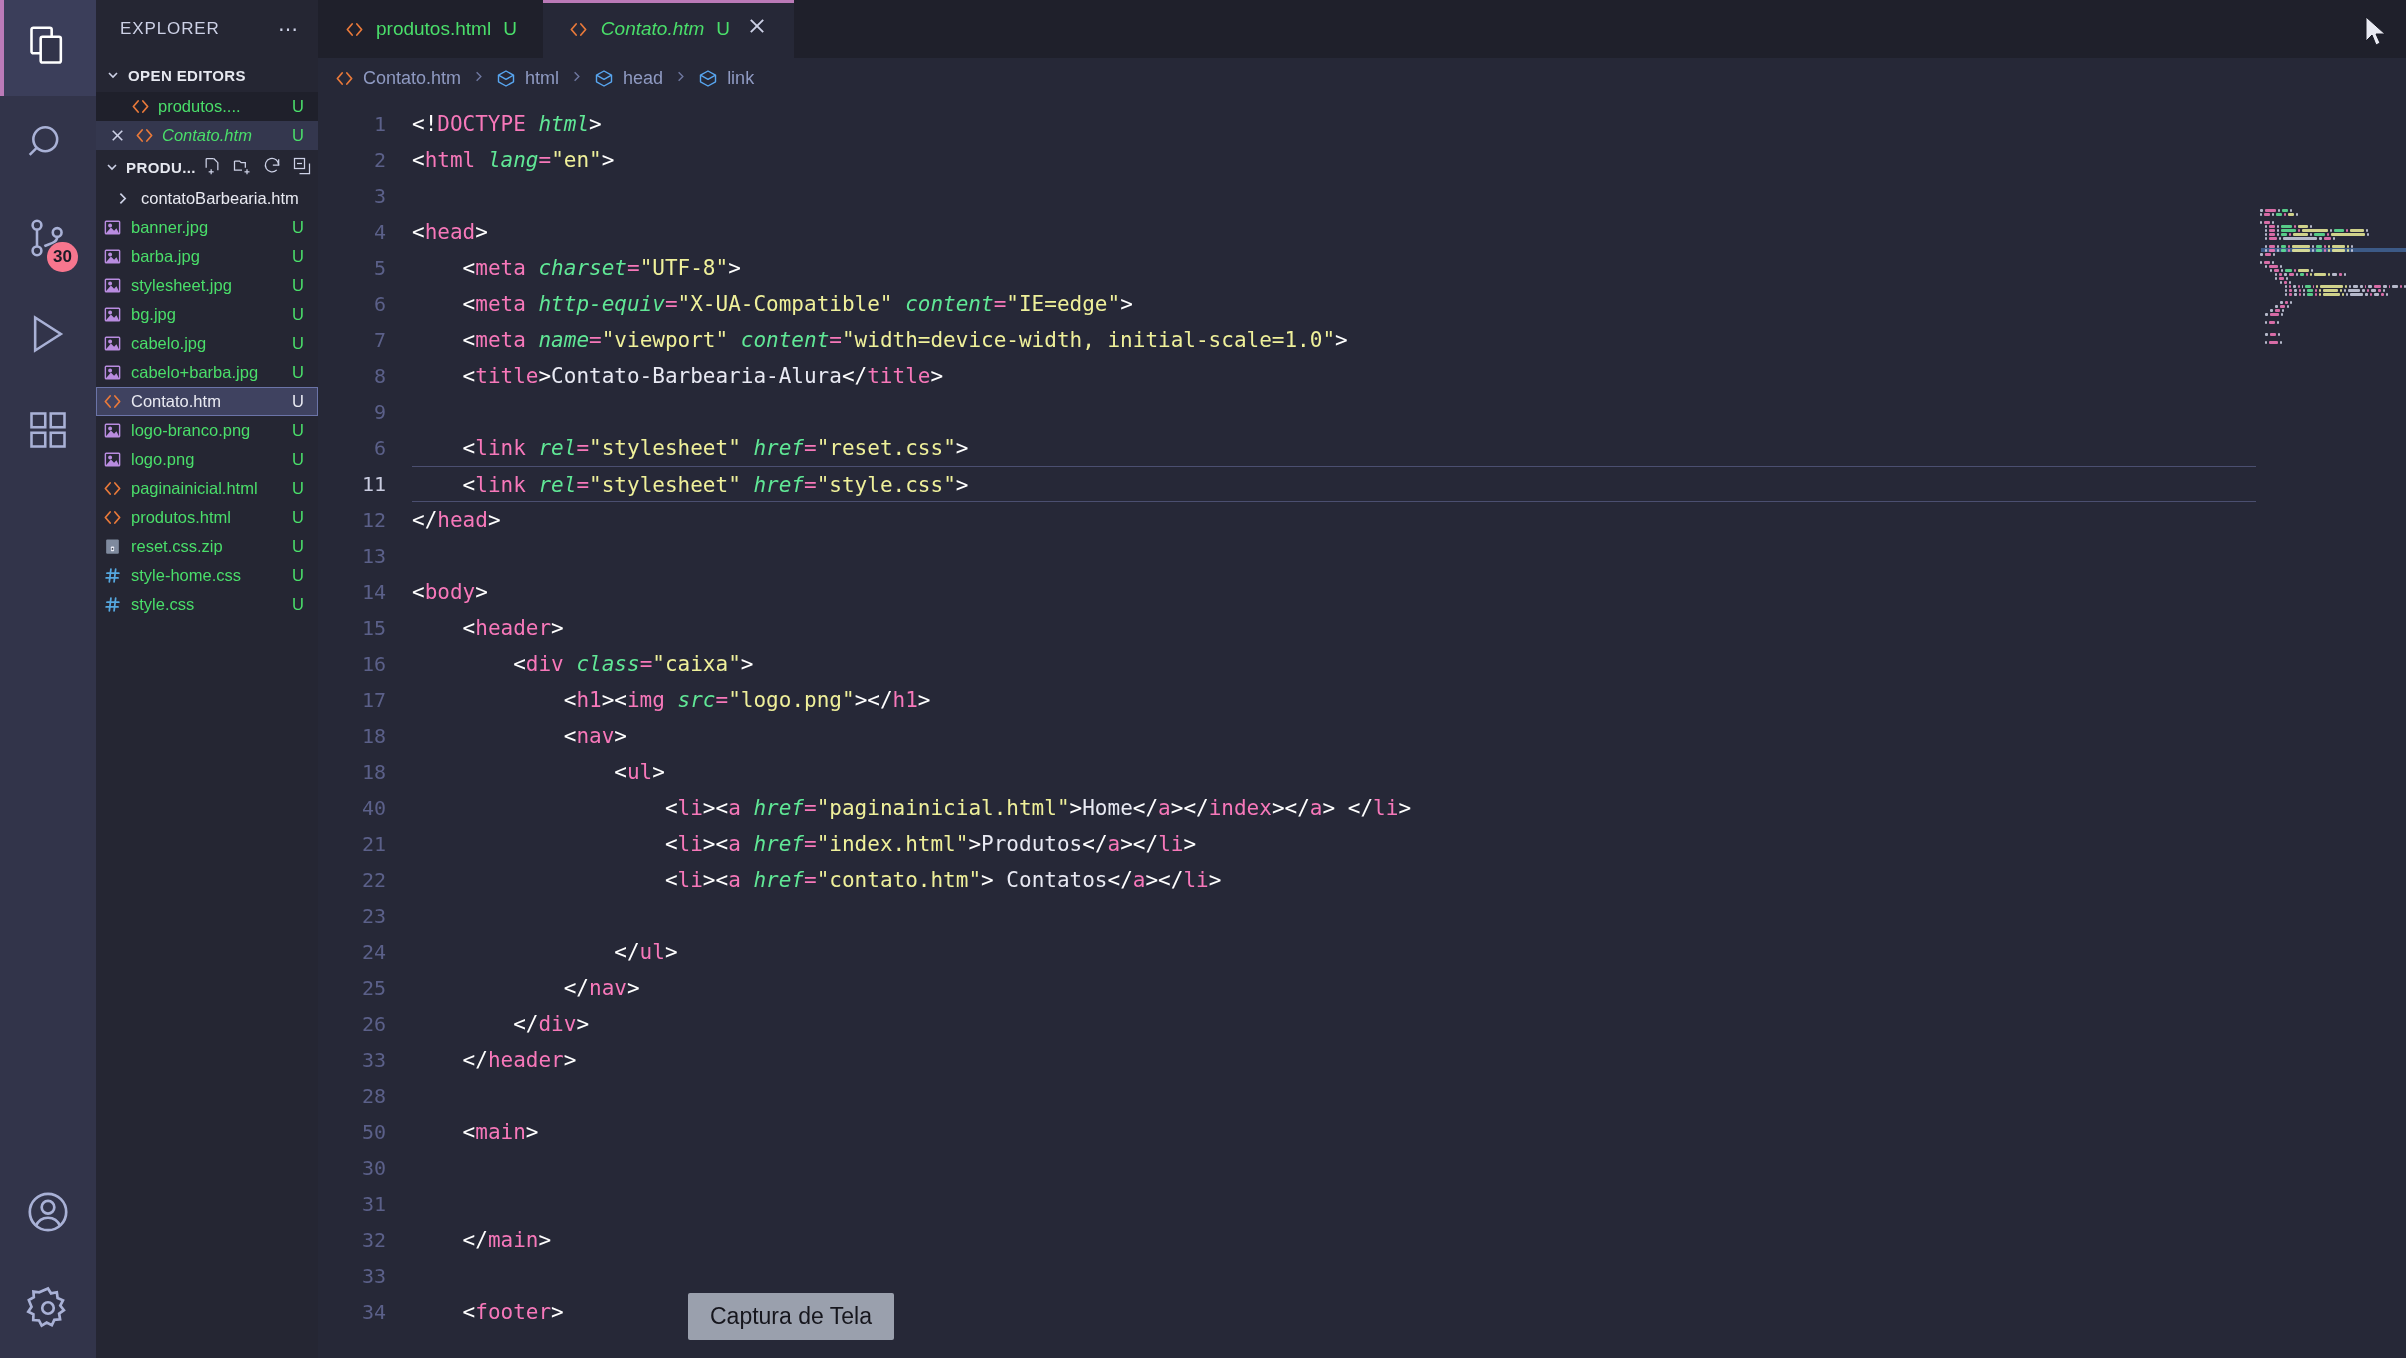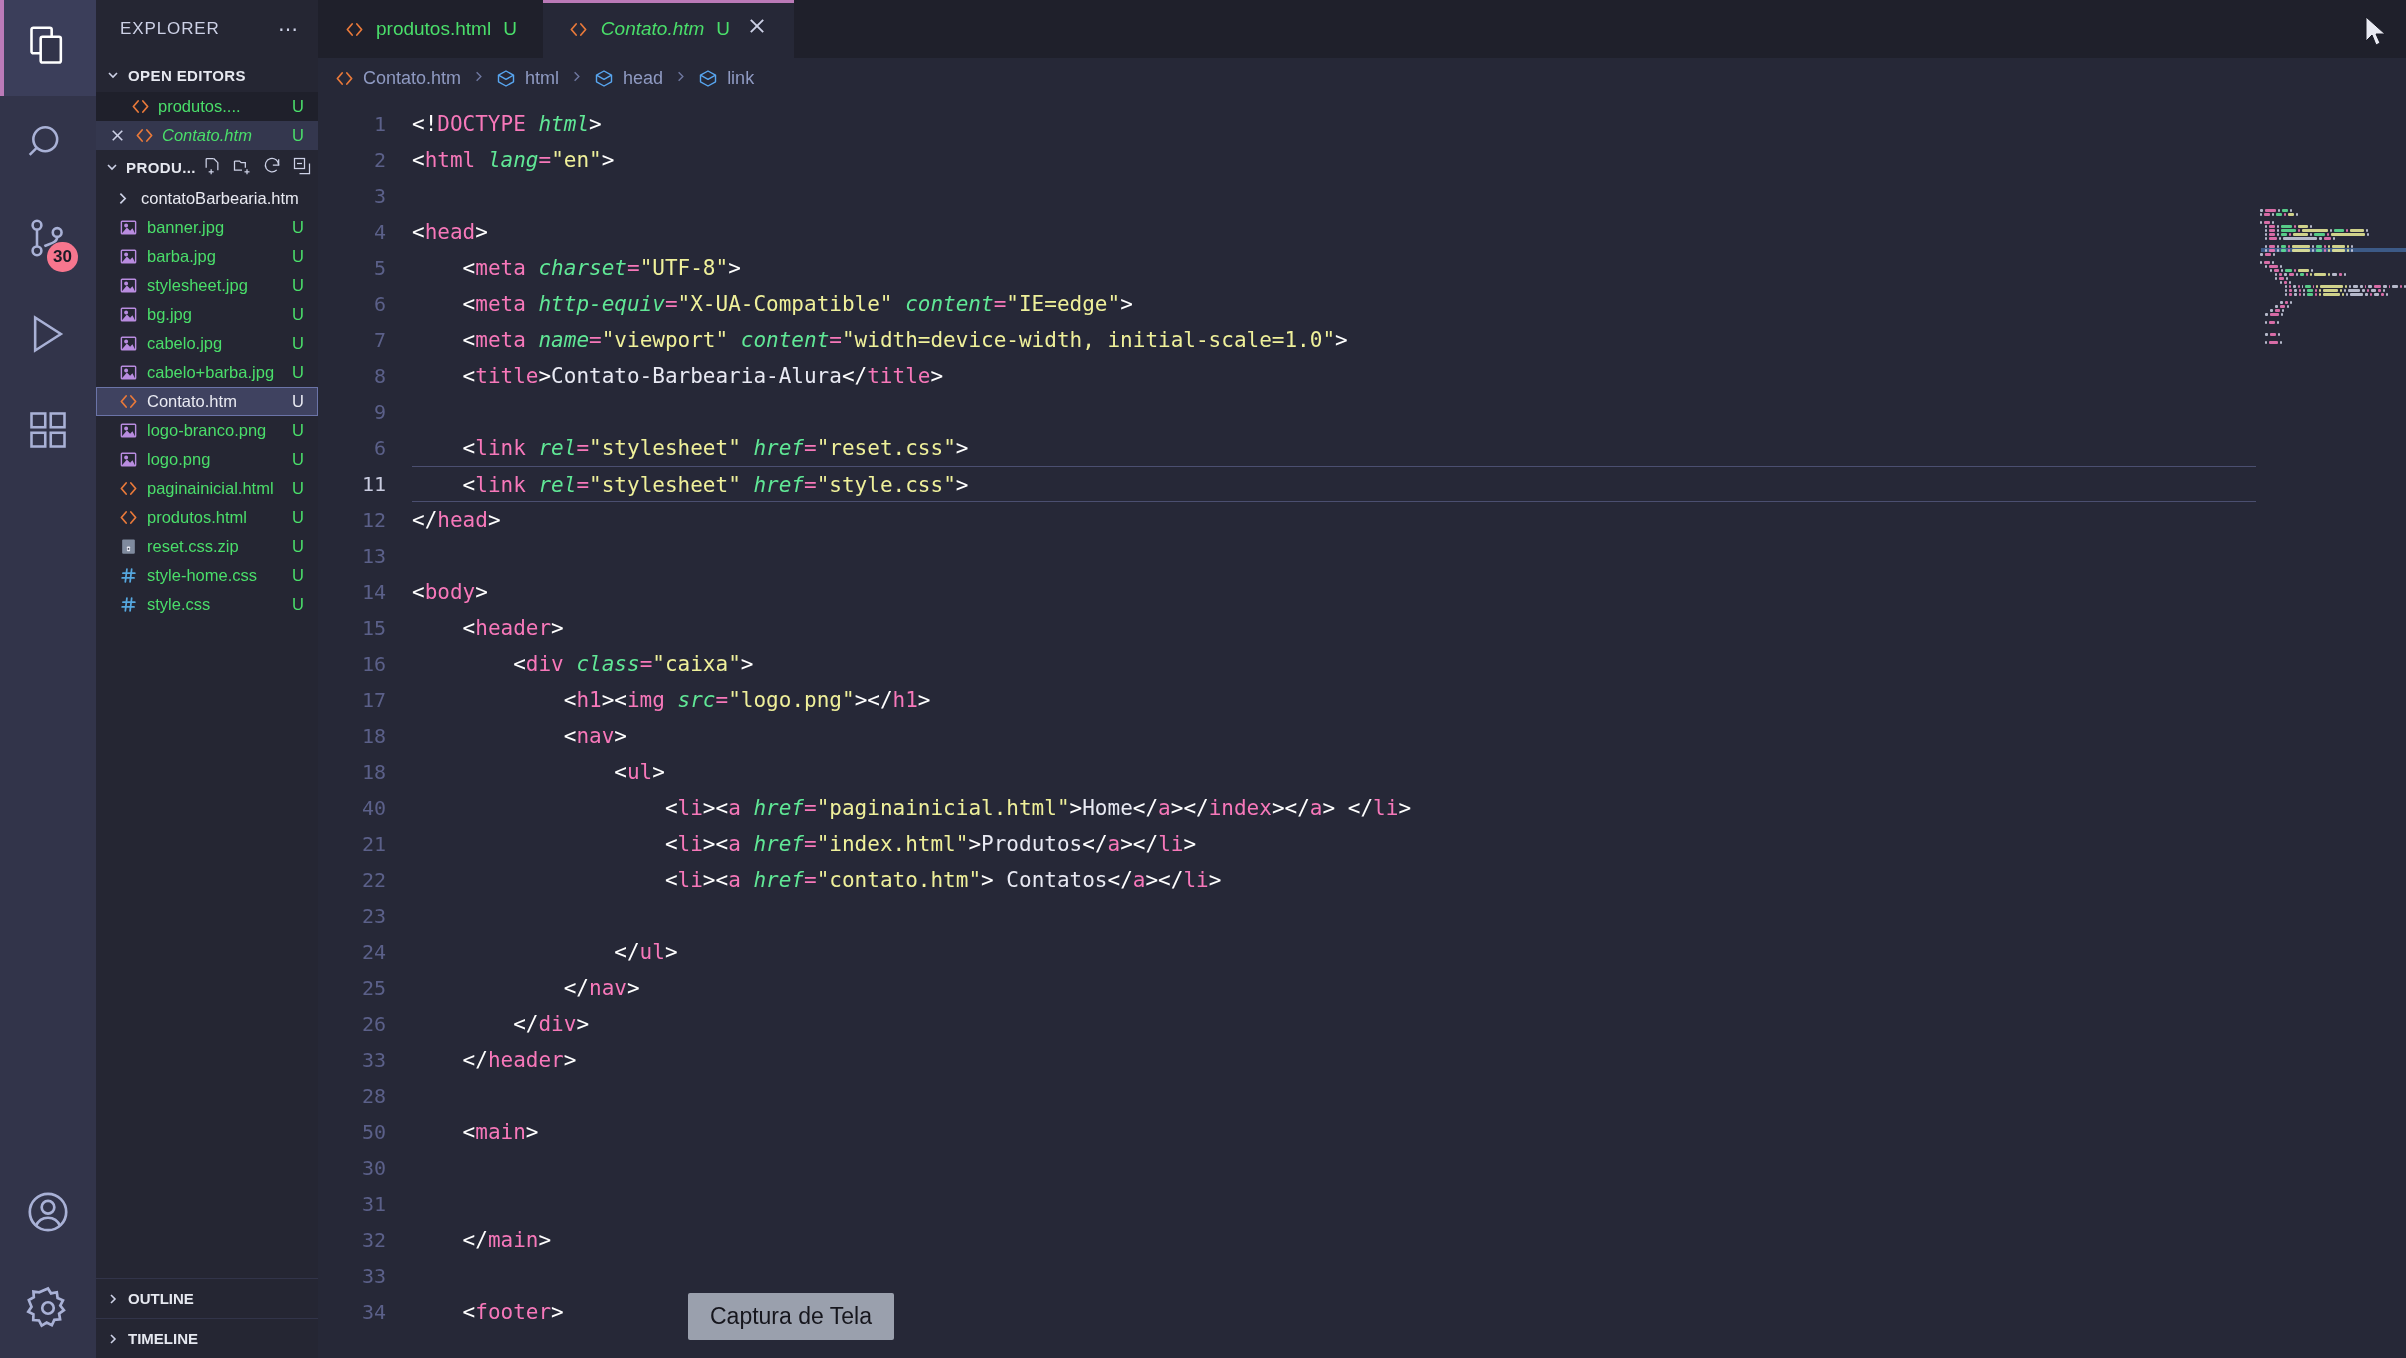--- a/index.html
+++ b/index.html
@@ -76,21 +76,21 @@
     position: relative;
   }
   .oe-row { padding-left: 34px; gap: 8px; }
   .oe-row.sel { background: #34374e; }
   .oe-row.dim { background: #1f202b; }
   .oe-close { width: 18px; color: #cdd1e6; display:flex; align-items:center; justify-content:center; }
   .oe-name { color: #4ade6a; }
   .oe-name.italic { font-style: italic; }
   .oe-badge { color: #4ade6a; margin-left: auto; padding-right: 14px; }
 
-  .file-row { padding-left: 22px; gap: 9px; }
+  .file-row { padding-left: 6px; gap: 9px; }
   .file-row.selected {
     background: #3f4260;
     outline: 1px solid #6b74a8; outline-offset: -1px;
   }
   .file-row .fname { color: #4ade6a; }
   .file-row.folder .fname, .file-row.selected .fname { color: #e9eaf2; }
   .file-row .gbadge { color: #4ade6a; margin-left: auto; padding-right: 14px; }
   .icon { width: 20px; height: 20px; display:flex; align-items:center; justify-content:center; flex:0 0 20px;}
 
   .sb-bottom { margin-top: auto; }
@@ -478,38 +478,20 @@
               <line x1="4" y1="15" x2="19" y2="15"></line>
               <line x1="10" y1="4" x2="8" y2="20"></line>
               <line x1="16" y1="4" x2="14" y2="20"></line>
             </svg>
           </span>
           <span class="fname">style.css</span>
           <span class="gbadge">U</span>
         </div>
       </div>
 
-    <div class="sb-bottom">
-      <div class="sb-sec">
-        <span class="twisty">
-          <svg width="16" height="16" viewBox="0 0 16 16" fill="none" stroke="currentColor" stroke-width="1.6">
-              <polyline points="6,4 10,8 6,12"></polyline>
-            </svg>
-        </span>
-        <span>OUTLINE</span>
-      </div>
-      <div class="sb-sec">
-        <span class="twisty">
-          <svg width="16" height="16" viewBox="0 0 16 16" fill="none" stroke="currentColor" stroke-width="1.6">
-              <polyline points="6,4 10,8 6,12"></polyline>
-            </svg>
-        </span>
-        <span>TIMELINE</span>
-      </div>
-    </div>
   </div>
 
   <div class="editor">
     <div class="tabs" id="tabs">
         <div class="tab">
           <span class="icon">
             <svg width="19" height="19" viewBox="0 0 24 24" fill="none" stroke="#e8793a" stroke-width="2.2" stroke-linecap="round" stroke-linejoin="round">
               <polyline points="9,5 3,12 9,19"></polyline>
               <polyline points="15,5 21,12 15,19"></polyline>
             </svg>

